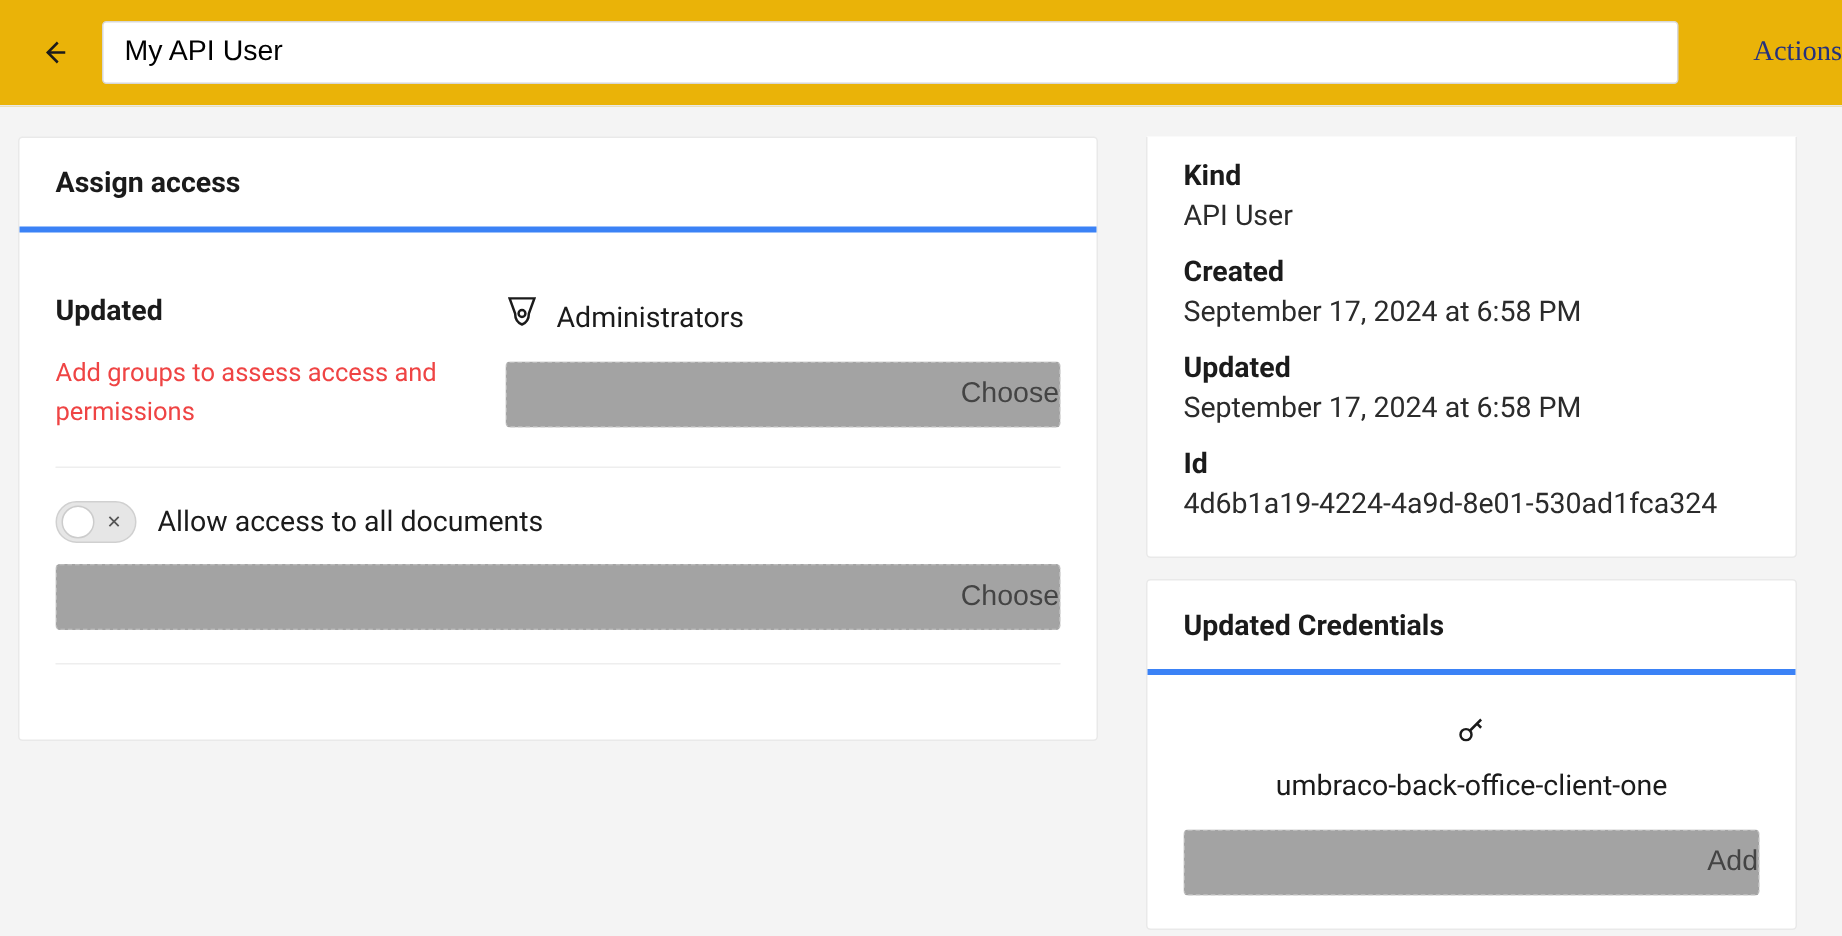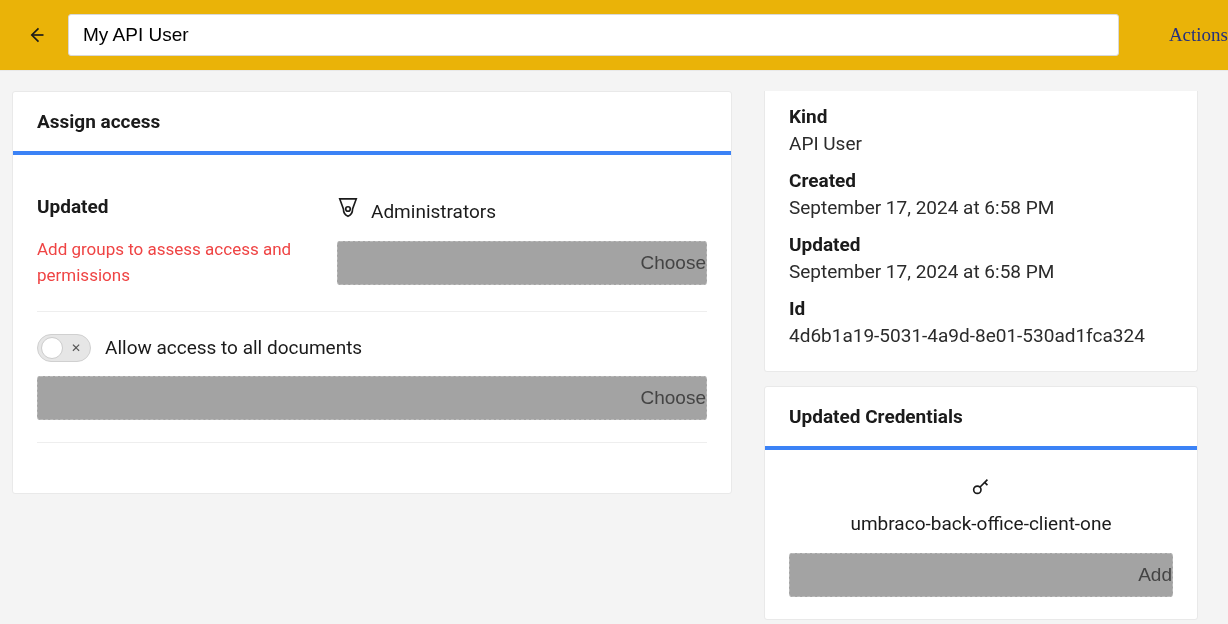--- a/index.html
+++ b/index.html
@@ -216,21 +216,21 @@
         <div class="info-item">
           <h5>Created</h5>
           <p>September 17, 2024 at 6:58 PM</p>
         </div>
         <div class="info-item">
           <h5>Updated</h5>
           <p>September 17, 2024 at 6:58 PM</p>
         </div>
         <div class="info-item" style="margin-bottom:0">
           <h5>Id</h5>
-          <p>4d6b1a19-5031-4a9d-8e01-530ad1fca324</p>
+          <p>4d6b1a19-4224-4a9d-8e01-530ad1fca324</p>
         </div>
       </div>
     </div>
 
     <div class="card">
       <div class="card-header">Updated Credentials</div>
       <div class="card-body" style="padding:16px 24px 22px">
         <div class="cred-item">
           <svg viewBox="0 0 24 24" fill="none" stroke="#1b1b1b" stroke-width="1.8">
             <circle cx="8" cy="15" r="4"></circle>

